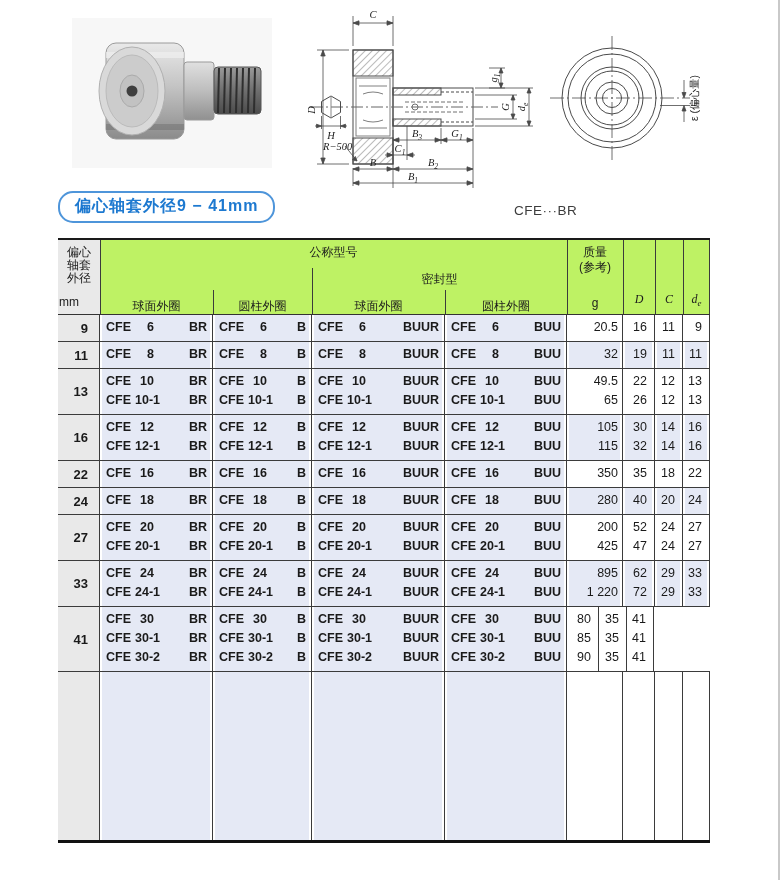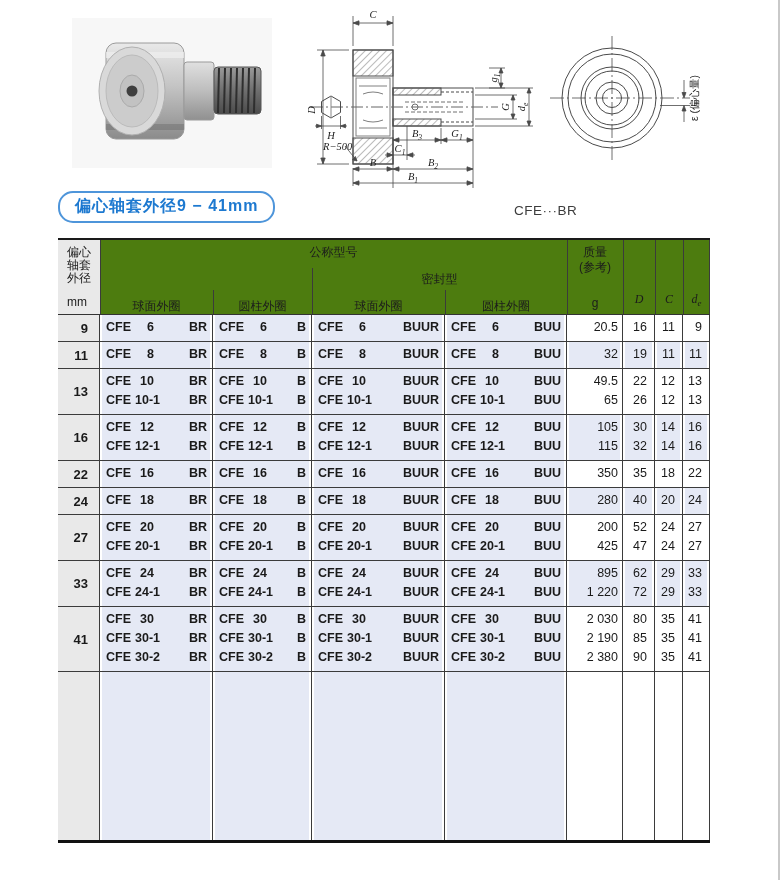--- a/index.html
+++ b/index.html
@@ -14,21 +14,21 @@
   #typecap{position:absolute;left:514px;top:203px;font-size:13.5px;color:#3c3c3c;letter-spacing:.5px;}
 
   
   svg text{font-family:"Liberation Serif","DejaVu Serif",serif;font-style:italic;font-size:10.5px;fill:#222;}
   svg .cjk{font-family:"Liberation Sans","DejaVu Sans",sans-serif;font-style:normal;}
   #rightedge{position:absolute;left:778px;top:0;width:2px;height:880px;background:#c9c9c9;}
 
   
   .tbl{position:absolute;left:58px;top:238px;width:652px;height:602px;border-bottom:3px solid #121212;}
   .thead{position:relative;height:77px;border-top:2px solid #1a1a1a;border-bottom:1px solid #333;
-         box-sizing:border-box;background:#4d7c0f;}
+         box-sizing:border-box;background:#bef264;}
   .thead .vl{position:absolute;width:1px;background:#3b3b3b;}
   .thead .txt{position:absolute;text-align:center;font-size:12px;color:#1c1c1c;}
   .corner-lines{line-height:13px;font-size:11.5px;}
   .mmunit{font-size:13px;}
   .leaf{font-size:11.5px;}
   .dimhead{font-family:"Liberation Serif","DejaVu Serif",serif;font-style:italic;font-size:14.5px;}
   .dimhead sub{font-size:9px;}
   .massnote{font-size:10.5px;}
   .massunit{font-size:13.5px;}
 
@@ -232,21 +232,21 @@
     <div class="vl" style="left:565px;top:0;bottom:0"></div>
     <div class="vl" style="left:597px;top:0;bottom:0"></div>
     <div class="vl" style="left:625px;top:0;bottom:0"></div>
     <div class="vl" style="left:651px;top:0;bottom:0"></div>
 
     <div class="txt corner-lines" style="left:0;width:42px;top:6px">
       <div>偏心</div>
       <div>轴套</div>
       <div>外径</div>
     </div>
-    <div class="txt mmunit" style="left:8px;width:22px;bottom:5px">mm</div>
+    <div class="txt mmunit" style="left:0;width:22px;bottom:5px">mm</div>
 
     <div class="txt" style="left:42px;width:467px;top:4px">公称型号</div>
     <div class="txt" style="left:254px;width:255px;top:31px">密封型</div>
 
     <div class="txt leaf" style="left:42px;width:113px;top:58px">球面外圈</div>
     <div class="txt leaf" style="left:155px;width:99px;top:58px">圆柱外圈</div>
     <div class="txt leaf" style="left:254px;width:133px;top:58px">球面外圈</div>
     <div class="txt leaf" style="left:387px;width:122px;top:58px">圆柱外圈</div>
 
     <div class="txt" style="left:509px;width:56px;top:4px">质量</div>
@@ -979,27 +979,20 @@
               <span class="mn">30-1</span>
               <span class="ms">BUU</span>
             </div>
             <div class="mline">
               <span>CFE</span>
               <span class="mn">30-2</span>
               <span class="ms">BUU</span>
             </div>
           </div>
         </div>
-        <div class="tc" style="width: 56px;">
-          <div class="cc pt vcell prmass">
-            <div>2 030</div>
-            <div>2 190</div>
-            <div>2 380</div>
-          </div>
-        </div>
         <div class="tc" style="width: 32px;">
           <div class="cc pt vcell prdim">
             <div>80</div>
             <div>85</div>
             <div>90</div>
           </div>
         </div>
         <div class="tc" style="width: 28px;">
           <div class="cc pt vcell prdim">
             <div>35</div>

